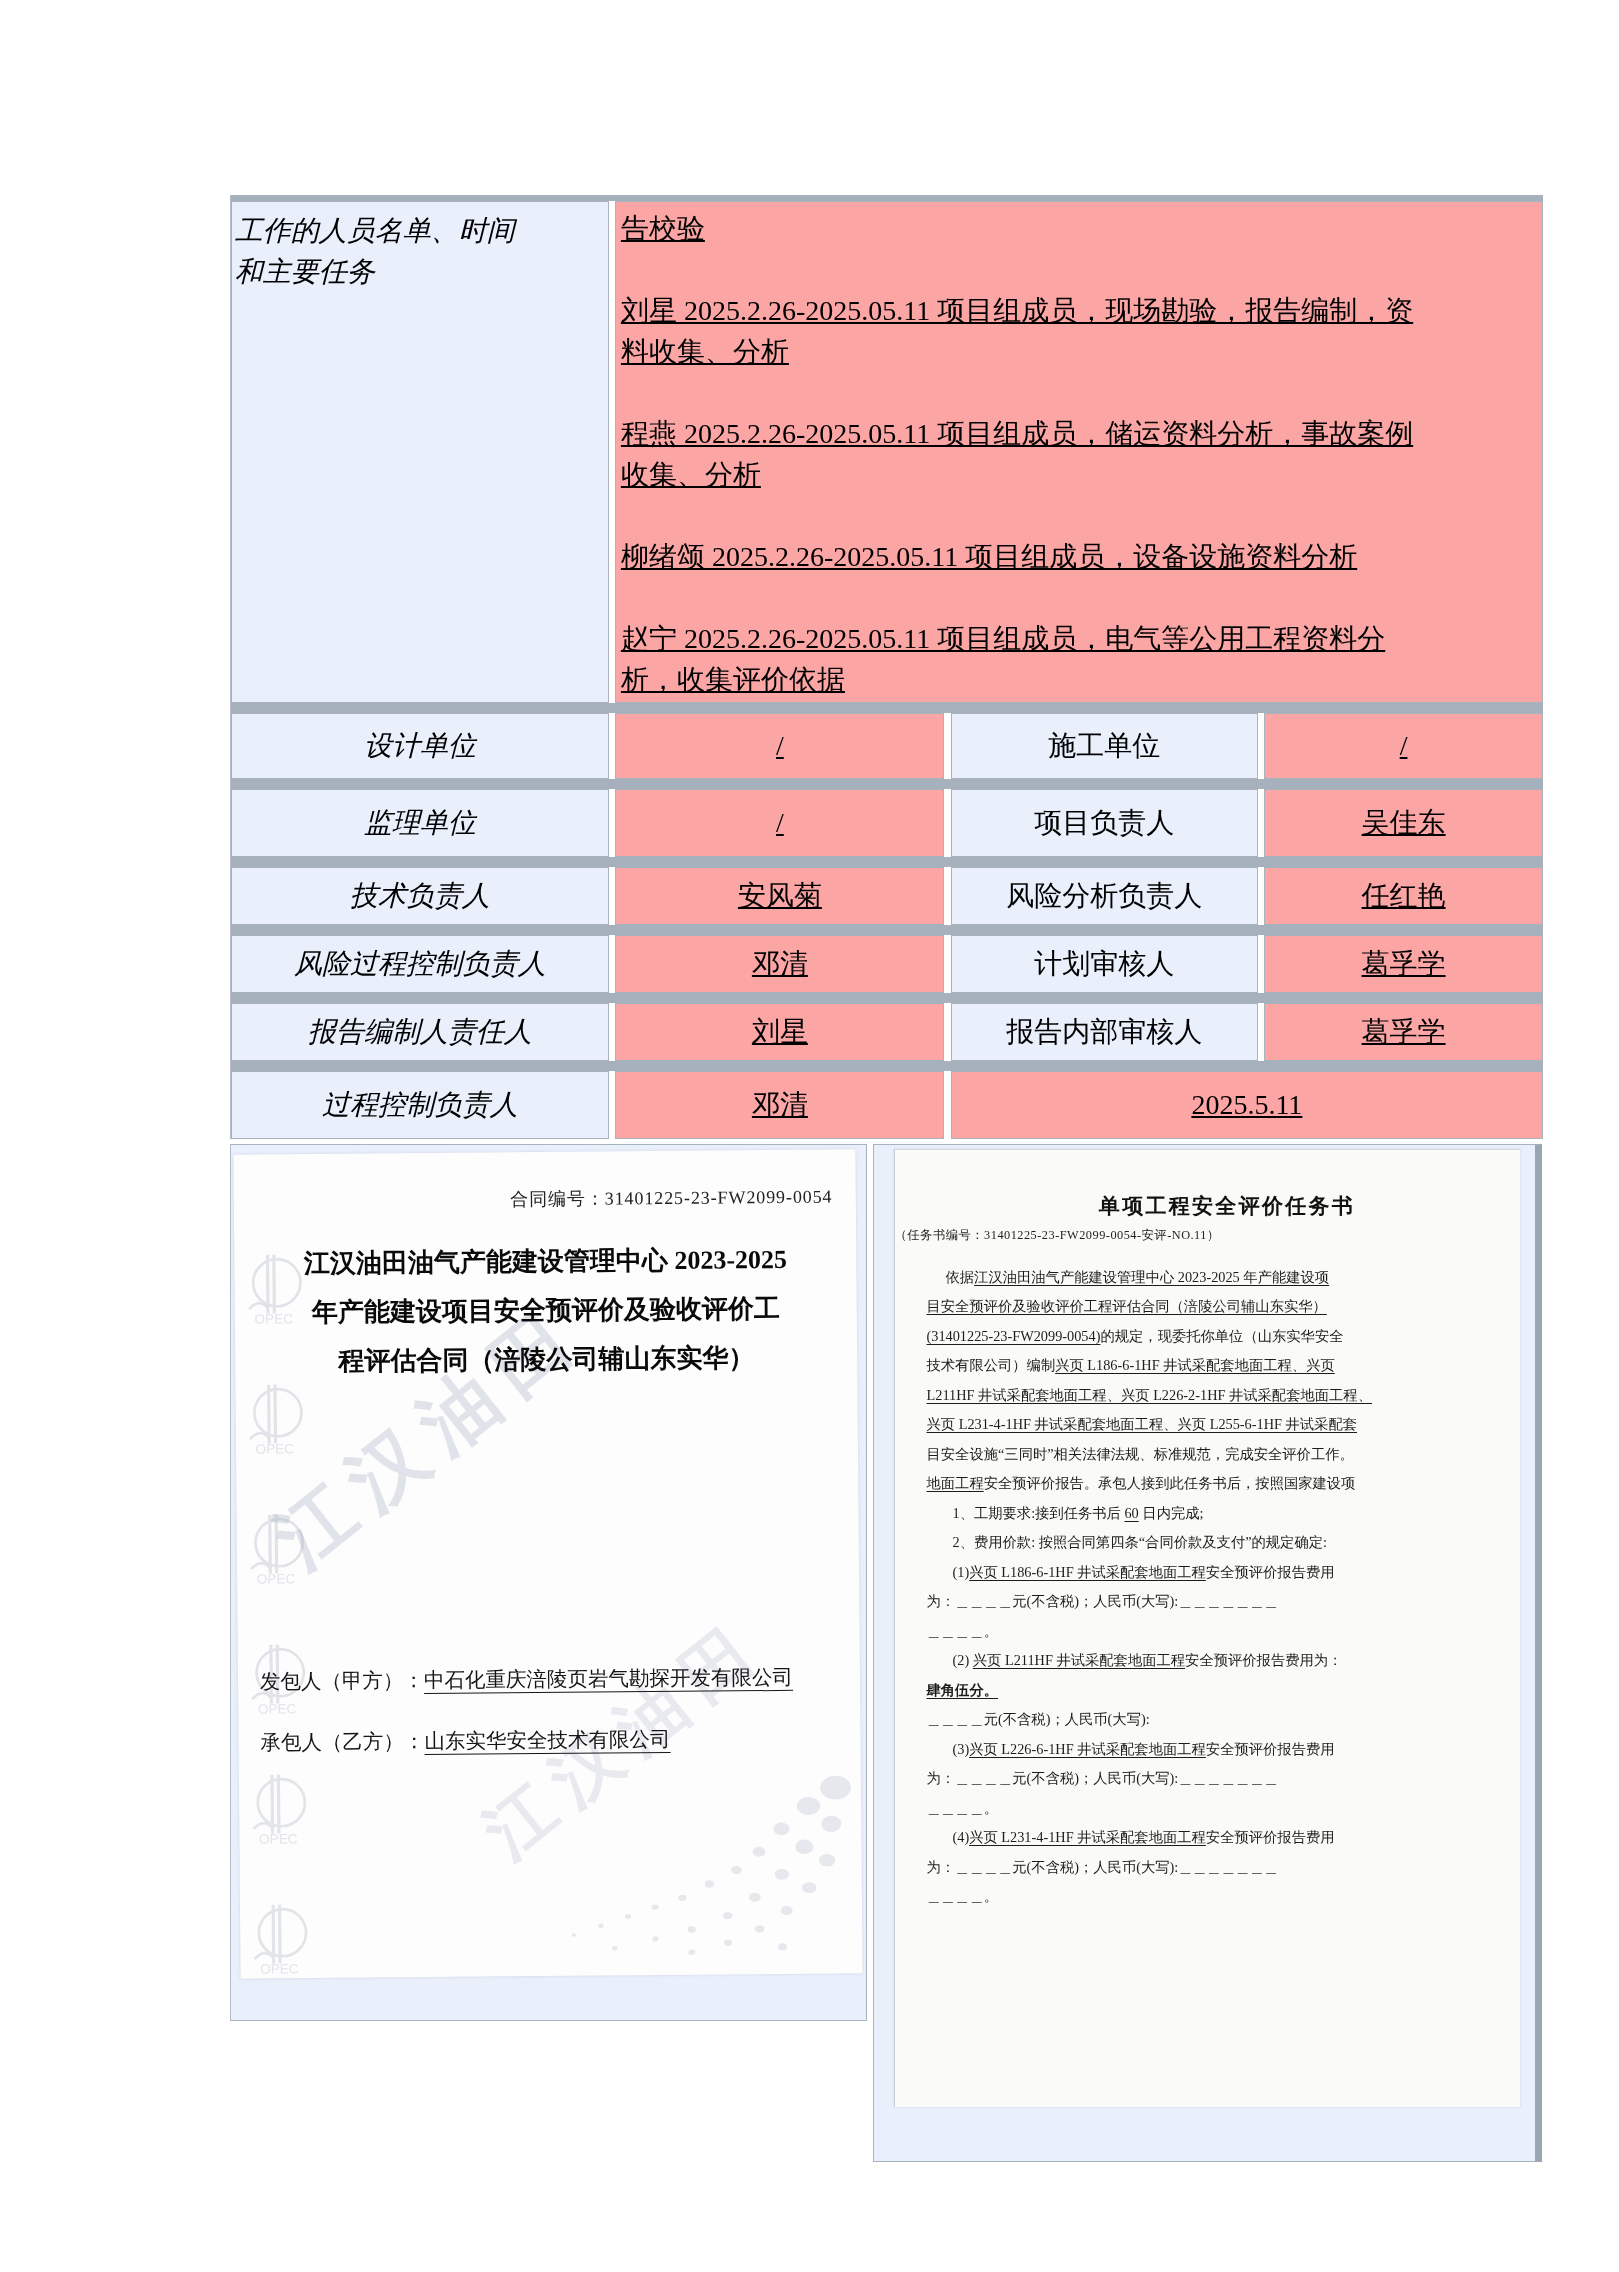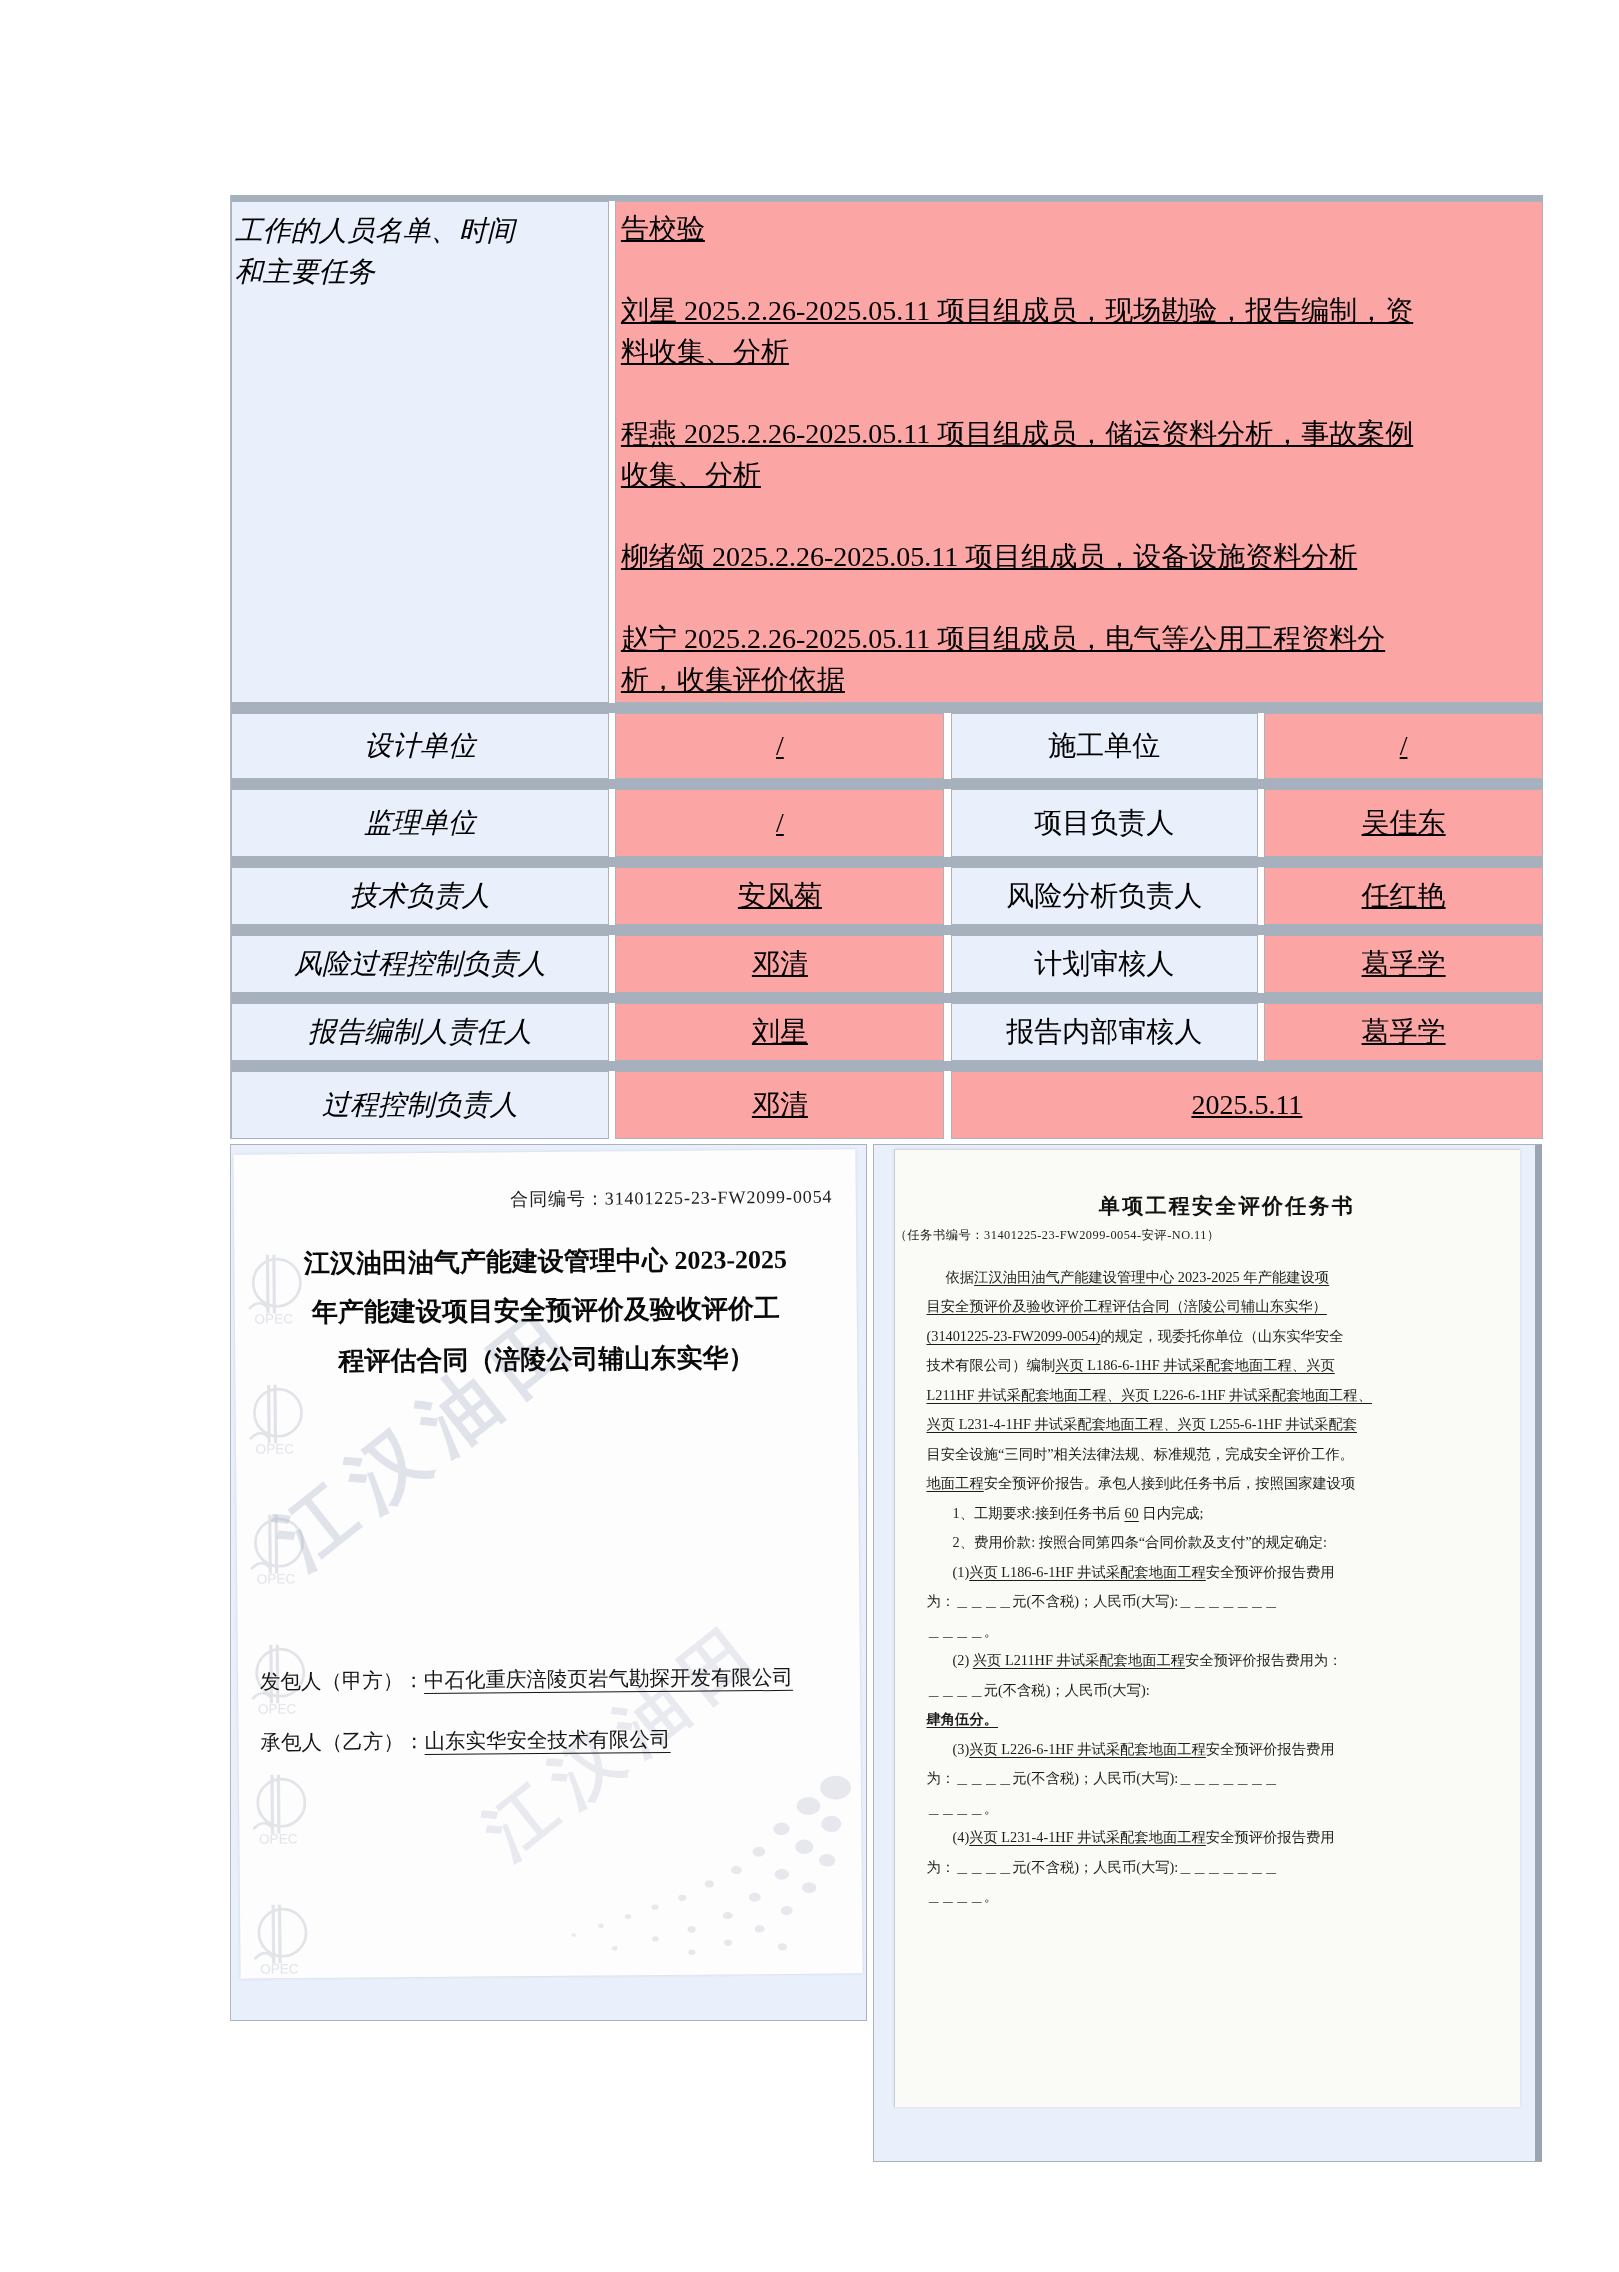--- a/index.html
+++ b/index.html
@@ -240,32 +240,32 @@
 
     <div class="imgcell rightc">
       <div class="scan scanR">
         <div class="rtitle">单项工程安全评价任务书</div>
         <div class="rsub">（任务书编号：31401225-23-FW2099-0054-安评-NO.11）</div>
         <div class="rbody" id="taskBody">
             <div class="tline ind1"><span>依据</span><span class="useg">江汉油田油气产能建设管理中心 2023-2025 年产能建设项</span></div>
             <div class="tline"><span class="useg">目安全预评价及验收评价工程评估合同（涪陵公司辅山东实华）</span></div>
             <div class="tline"><span class="useg">(31401225-23-FW2099-0054)</span><span>的规定，现委托你单位（山东实华安全</span></div>
             <div class="tline"><span>技术有限公司）编制</span><span class="useg">兴页 L186-6-1HF 井试采配套地面工程、兴页</span></div>
-            <div class="tline"><span class="useg">L211HF 井试采配套地面工程、兴页 L226-6-1HF 井试采配套地面工程、</span></div>
+            <div class="tline"><span class="useg">L211HF 井试采配套地面工程、兴页 L226-2-1HF 井试采配套地面工程、</span></div>
             <div class="tline"><span class="useg">兴页 L231-4-1HF 井试采配套地面工程、兴页 L255-6-1HF 井试采配套</span></div>
             <div class="tline"><span>目安全设施“三同时”相关法律法规、标准规范，完成安全评价工作。</span></div>
             <div class="tline"><span class="useg">地面工程</span><span>安全预评价报告。承包人接到此任务书后，按照国家建设项</span></div>
             <div class="tline ind2"><span>1、工期要求:接到任务书后 </span><span class="useg">60</span><span> 日内完成;</span></div>
             <div class="tline ind2"><span>2、费用价款: 按照合同第四条“合同价款及支付”的规定确定:</span></div>
             <div class="tline ind2"><span>(1)</span><span class="useg">兴页 L186-6-1HF 井试采配套地面工程</span><span>安全预评价报告费用</span></div>
             <div class="tline"><span>为：＿＿＿＿元(不含税)；人民币(大写):＿＿＿＿＿＿＿</span></div>
             <div class="tline"><span>＿＿＿＿。</span></div>
             <div class="tline ind2"><span>(2) </span><span class="useg">兴页 L211HF 井试采配套地面工程</span><span>安全预评价报告费用为：</span></div>
+            <div class="tline"><span class="useg bseg">肆角伍分。</span></div>
             <div class="tline"><span>＿＿＿＿元(不含税)；人民币(大写):</span></div>
-            <div class="tline"><span class="useg bseg">肆角伍分。</span></div>
             <div class="tline ind2"><span>(3)</span><span class="useg">兴页 L226-6-1HF 井试采配套地面工程</span><span>安全预评价报告费用</span></div>
             <div class="tline"><span>为：＿＿＿＿元(不含税)；人民币(大写):＿＿＿＿＿＿＿</span></div>
             <div class="tline"><span>＿＿＿＿。</span></div>
             <div class="tline ind2"><span>(4)</span><span class="useg">兴页 L231-4-1HF 井试采配套地面工程</span><span>安全预评价报告费用</span></div>
             <div class="tline"><span>为：＿＿＿＿元(不含税)；人民币(大写):＿＿＿＿＿＿＿</span></div>
             <div class="tline"><span>＿＿＿＿。</span></div>
           </div>
       </div>
     </div>
 

